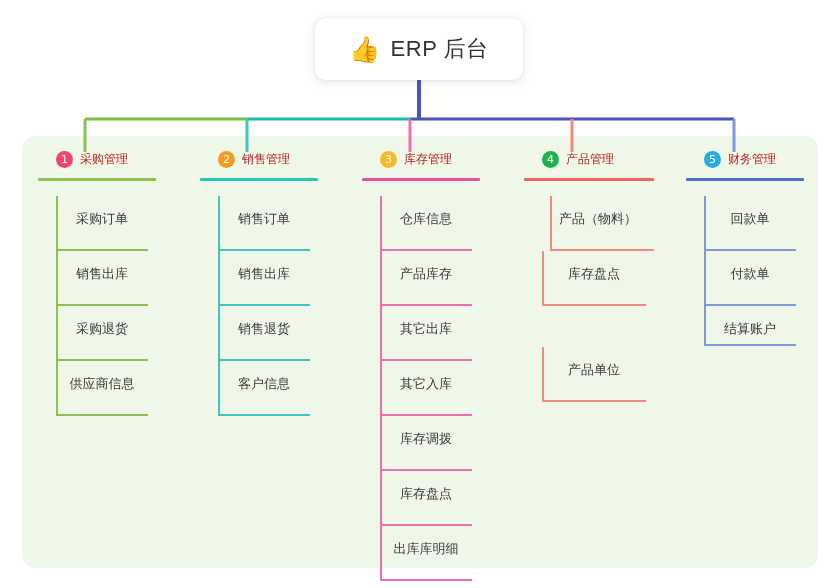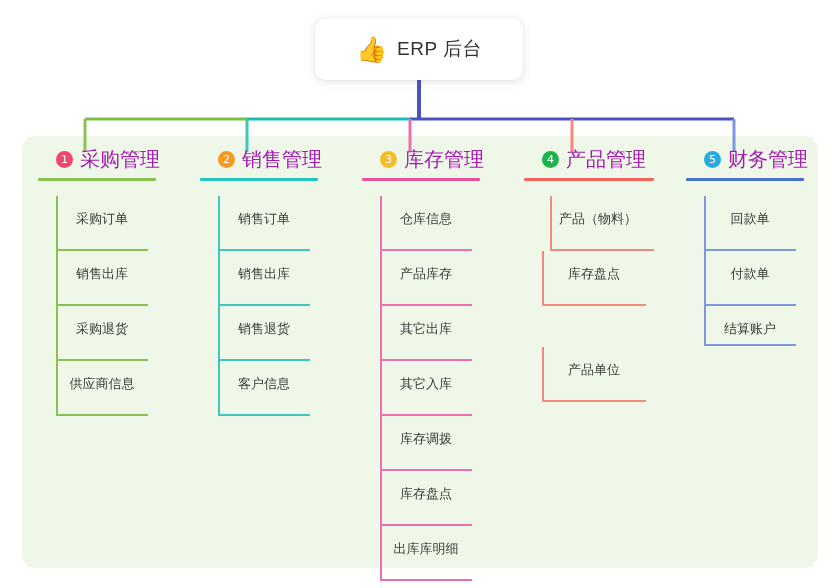--- a/index.html
+++ b/index.html
@@ -16,21 +16,21 @@
   .root-card{
     position:absolute;left:315px;top:18px;width:208px;height:62px;
     background:#ffffff;border-radius:10px;
     box-shadow:0 2px 10px rgba(80,90,120,.16), 0 0 1px rgba(80,90,120,.25);
     display:flex;align-items:center;justify-content:center;
     box-sizing:border-box;
   }
   .root-inner{display:flex;align-items:center;gap:10px;}
   .thumb-icon{font-size:25px;line-height:1;display:block;}
   .root-title{
-    font-size:19px;color:#323232;letter-spacing:.5px;white-space:nowrap;
+    font-size:22px;color:#323232;letter-spacing:.5px;white-space:nowrap;
   }
 
   
   .panel{
     position:absolute;left:22px;top:136px;width:796px;height:432px;
     background:#eef7e8;border-radius:14px;
   }
 
   
   svg.links{position:absolute;left:0;top:0;width:839px;height:588px;overflow:visible;}
@@ -39,21 +39,21 @@
   .column{position:absolute;top:146px;}
   .col-head{
     display:flex;align-items:center;gap:7px;height:26px;
     padding-left:18px;box-sizing:border-box;
   }
   .num-badge{
     width:17px;height:17px;border-radius:50%;
     color:#ffffff;font-size:11px;line-height:17px;text-align:center;
     font-family:"DejaVu Sans",sans-serif;flex:0 0 auto;
   }
-  .col-title{font-size:20px;color:#a21caf;white-space:nowrap;}
+  .col-title{font-size:12px;color:#b91c1c;white-space:nowrap;}
   .head-rule{height:3px;border-radius:1px;margin-top:6px;}
 
   .leaf{
     position:relative;height:55px;
   }
   .leaf-label{
     position:absolute;left:0;top:14px;width:100%;
     font-size:13px;color:#3a3a3a;white-space:nowrap;
     text-align:center;
   }

